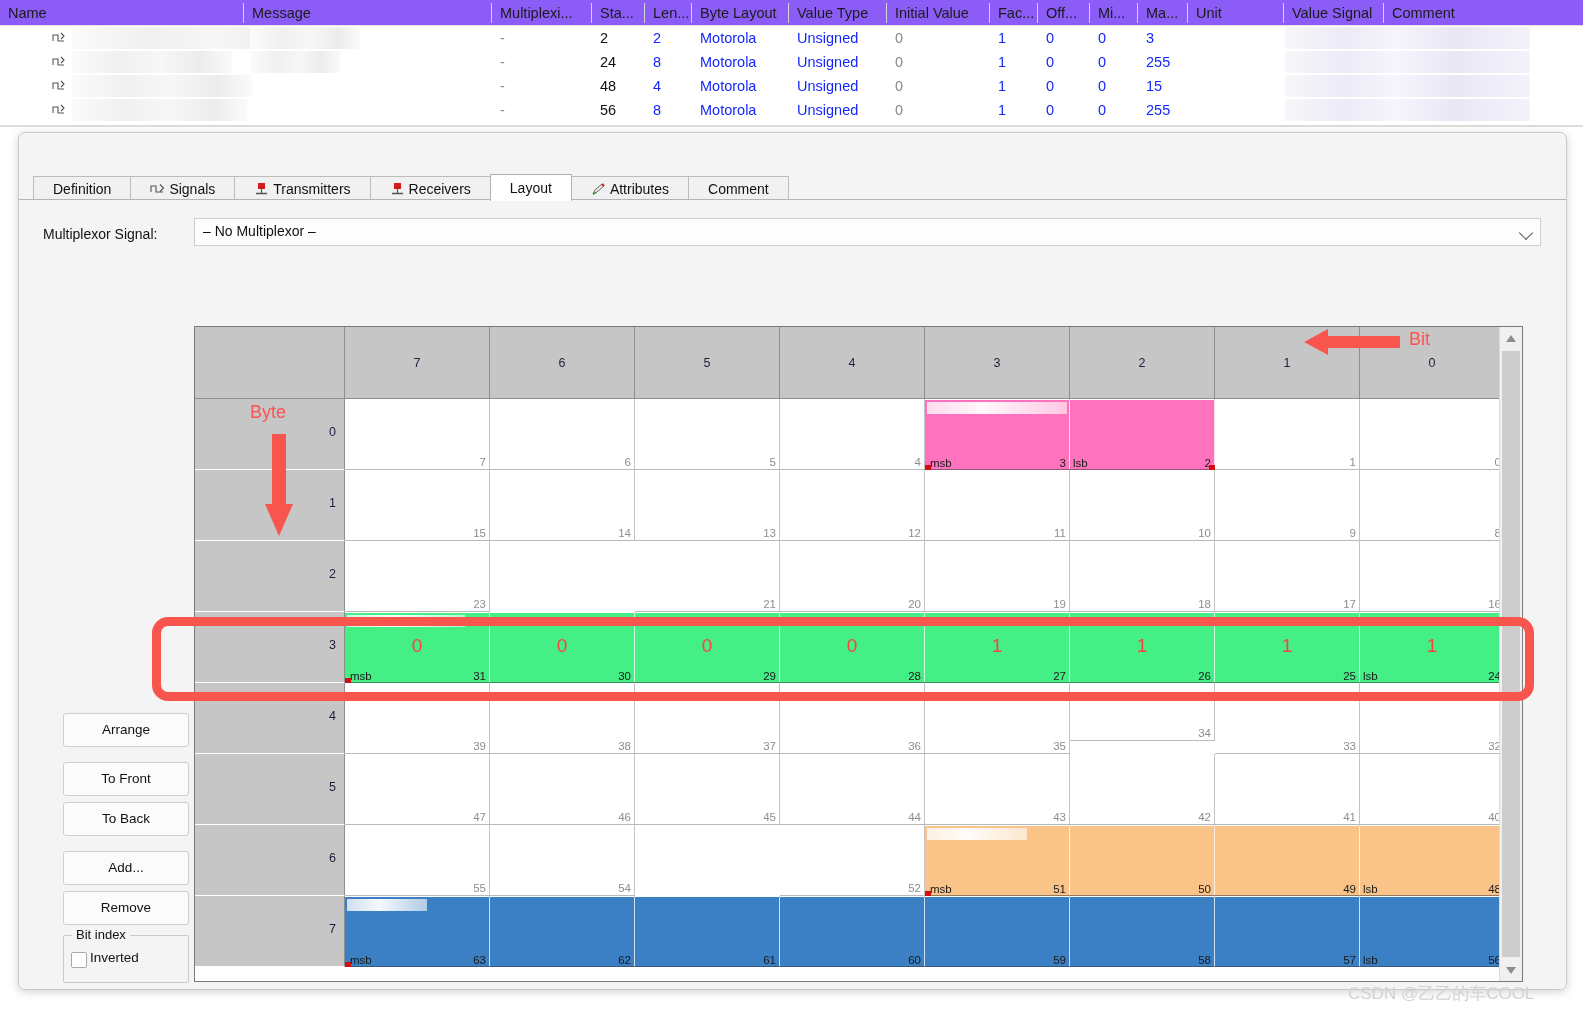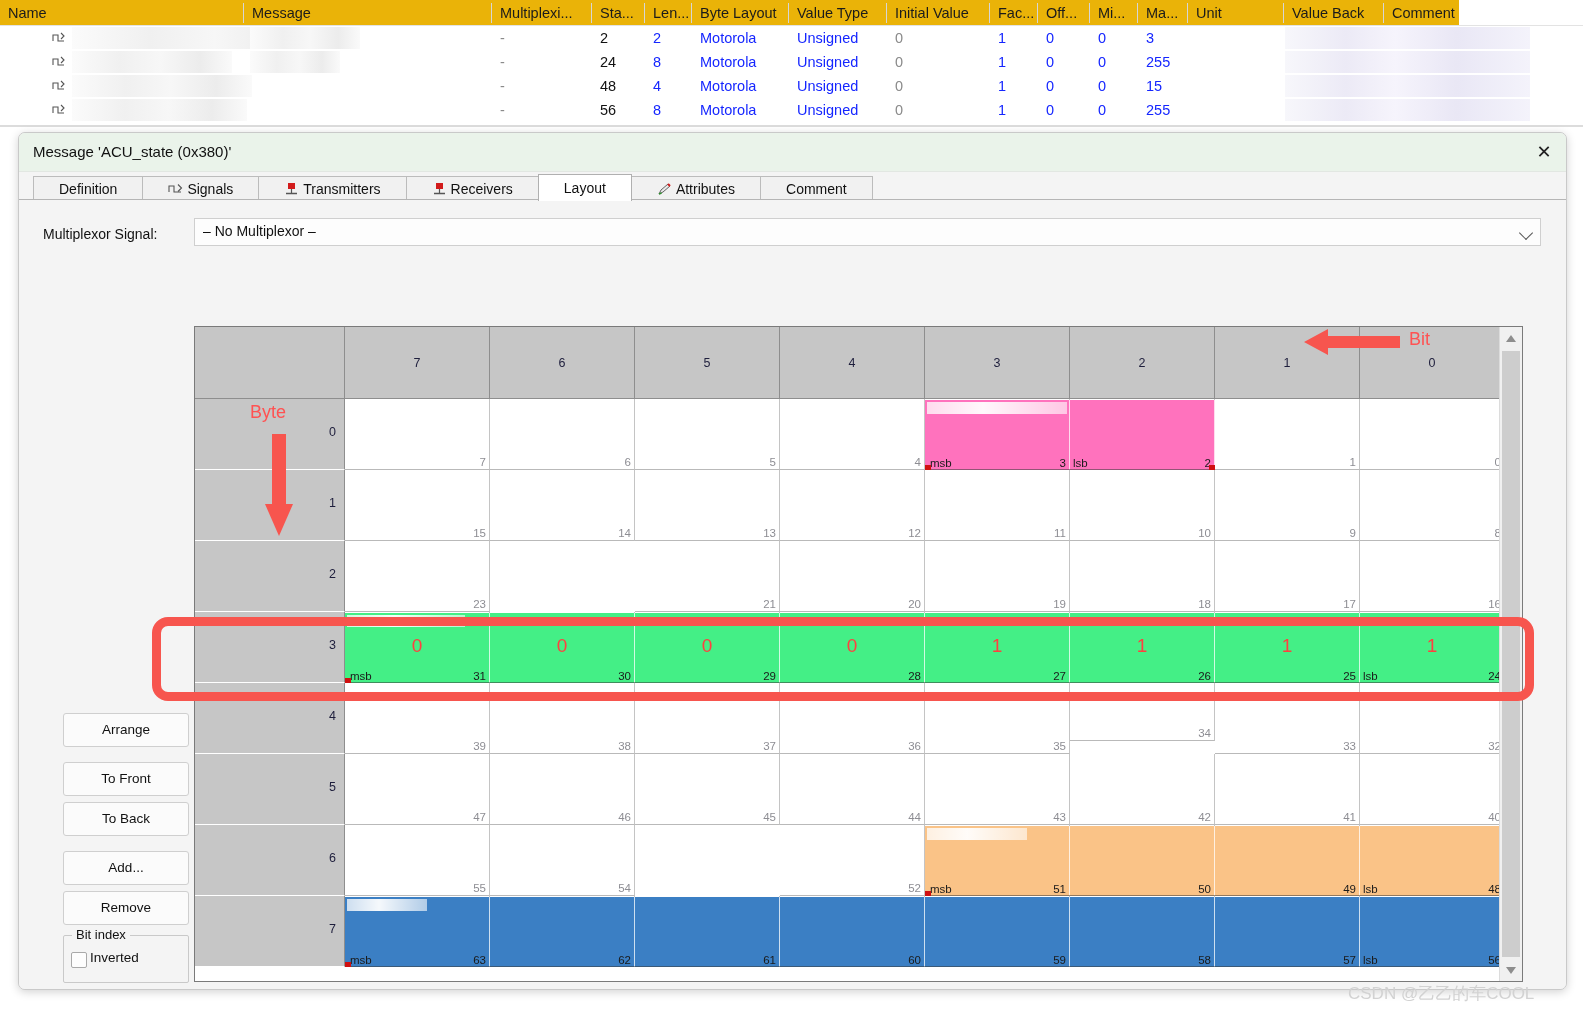--- a/index.html
+++ b/index.html
@@ -6,21 +6,21 @@
   body{
     width:1583px;height:1012px;overflow:hidden;
     font-family:"Liberation Sans","DejaVu Sans",sans-serif;
     background:#ffffff;font-size:13px;color:#000;
     -webkit-font-smoothing:none;
   }
   .app{position:relative;width:1583px;height:1012px;}
 
   
   .bg-table{position:absolute;left:0;top:0;width:1583px;height:130px;background:#fff;}
-  .bg-head{position:absolute;left:0;top:0;width:1459px;height:26px;background:#eab308;}
+  .bg-head{position:absolute;left:0;top:0;width:1583px;height:26px;background:#8b5cf6;}
   .bg-head .hc{
     position:absolute;top:0;height:26px;line-height:26px;
     font-size:14.5px;color:#1b1b1b;white-space:nowrap;overflow:hidden;
   }
   .bg-head .sep{position:absolute;top:3px;width:1px;height:20px;background:#d6d6d6;}
   .bg-head .underline{position:absolute;left:0;top:25px;width:1583px;height:1px;background:#e3e3e3;}
   .bg-rows{position:absolute;left:0;top:26px;width:1583px;height:98px;}
   .bg-row{position:absolute;left:0;width:1583px;height:24px;}
   .bg-cell{position:absolute;top:0;height:24px;line-height:24px;font-size:14.5px;white-space:nowrap;}
   .bg-cell.blue{color:#1526ff;}
@@ -49,21 +49,21 @@
   .dlg-close{
     position:absolute;right:8px;top:6px;width:28px;height:26px;
     text-align:center;line-height:26px;font-size:18px;color:#222;cursor:pointer;
   }
 
   
   .tabstrip{position:absolute;left:14px;top:41px;height:26px;}
   .tab{
     position:relative;display:inline-block;height:24px;line-height:24px;
     border:1px solid #bcbcbc;border-bottom:none;background:#f1f1f1;
-    margin-right:-1px;padding:0 25px;font-size:14px;color:#111;vertical-align:bottom;
+    margin-right:-1px;padding:0 19px;font-size:14px;color:#111;vertical-align:bottom;
     white-space:nowrap;cursor:pointer;
   }
   .tab.active{background:#fff;height:26px;line-height:26px;z-index:3;border-color:#b0b0b0;}
   .tab .ico{display:inline-block;width:15px;height:13px;vertical-align:-2px;margin-right:4px;position:relative;}
   .tabline{position:absolute;left:0;top:66px;width:1547px;height:1px;background:#b5b5b5;}
   .tabpage{position:absolute;left:0;top:67px;width:1547px;height:789px;background:#f4f4f4;}
 
   
   .mux-label{position:absolute;left:24px;top:26px;font-size:14px;color:#111;}
   .mux-combo{
@@ -178,21 +178,21 @@
         <div class="hc" style="left: 998px; width: 36px;">Fac...</div>
         <div class="sep" style="left: 989px;"></div>
         <div class="hc" style="left: 1046px; width: 36px;">Off...</div>
         <div class="sep" style="left: 1037px;"></div>
         <div class="hc" style="left: 1098px; width: 32px;">Mi...</div>
         <div class="sep" style="left: 1089px;"></div>
         <div class="hc" style="left: 1146px; width: 34px;">Ma...</div>
         <div class="sep" style="left: 1137px;"></div>
         <div class="hc" style="left: 1196px; width: 40px;">Unit</div>
         <div class="sep" style="left: 1187px;"></div>
-        <div class="hc" style="left: 1292px; width: 86px;">Value Back</div>
+        <div class="hc" style="left: 1292px; width: 86px;">Value Signal</div>
         <div class="sep" style="left: 1283px;"></div>
         <div class="hc" style="left: 1392px; width: 80px;">Comment</div>
         <div class="sep" style="left: 1383px;"></div>
         <div class="underline"></div>
       </div>
     <div class="bg-rows" id="bgRows">
         <div class="bg-row" style="top: 0px;">
           <div class="sig-icon"><svg width="14" height="14" viewBox="0 0 14 14">
               <path d="M1 10 L1 4 L6 4 L6 10 L12 10" fill="none" stroke="#555" stroke-width="1.1"></path>
               <path d="M9 2 L12 5 L9 8" fill="none" stroke="#555" stroke-width="1.1"></path>
@@ -265,24 +265,20 @@
           <div class="bg-cell blue" style="left: 1046px;">0</div>
           <div class="bg-cell blue" style="left: 1098px;">0</div>
           <div class="bg-cell blue" style="left: 1146px;">255</div>
         </div>
       </div>
     <div class="bg-bottomline"></div>
   </div>
 
   <div class="dialog">
 
-    <div class="dlg-title">
-      <div class="t">Message 'ACU_state (0x380)'</div>
-      <div class="dlg-close">✕</div>
-    </div>
 
     <div class="tabstrip" id="tabStrip"><div class="tab"><span>Definition</span></div><div class="tab"><span class="ico"><svg width="15" height="13" viewBox="0 0 15 13">
               <path d="M1 9 L1 3 L6 3 L6 9 L13 9" fill="none" stroke="#555" stroke-width="1.1"></path>
               <path d="M10 1.5 L13.5 5 L10 8.5" fill="none" stroke="#555" stroke-width="1.1"></path>
             </svg></span><span>Signals</span></div><div class="tab"><span class="ico"><svg width="15" height="13" viewBox="0 0 15 13">
               <rect x="4" y="0" width="7" height="6" fill="#d21b1b"></rect>
               <line x1="7.5" y1="6" x2="7.5" y2="10" stroke="#555" stroke-width="1.2"></line>
               <line x1="2" y1="10.5" x2="13" y2="10.5" stroke="#555" stroke-width="1.3"></line>
             </svg></span><span>Transmitters</span></div><div class="tab"><span class="ico"><svg width="15" height="13" viewBox="0 0 15 13">
               <rect x="4" y="0" width="7" height="6" fill="#d21b1b"></rect>

